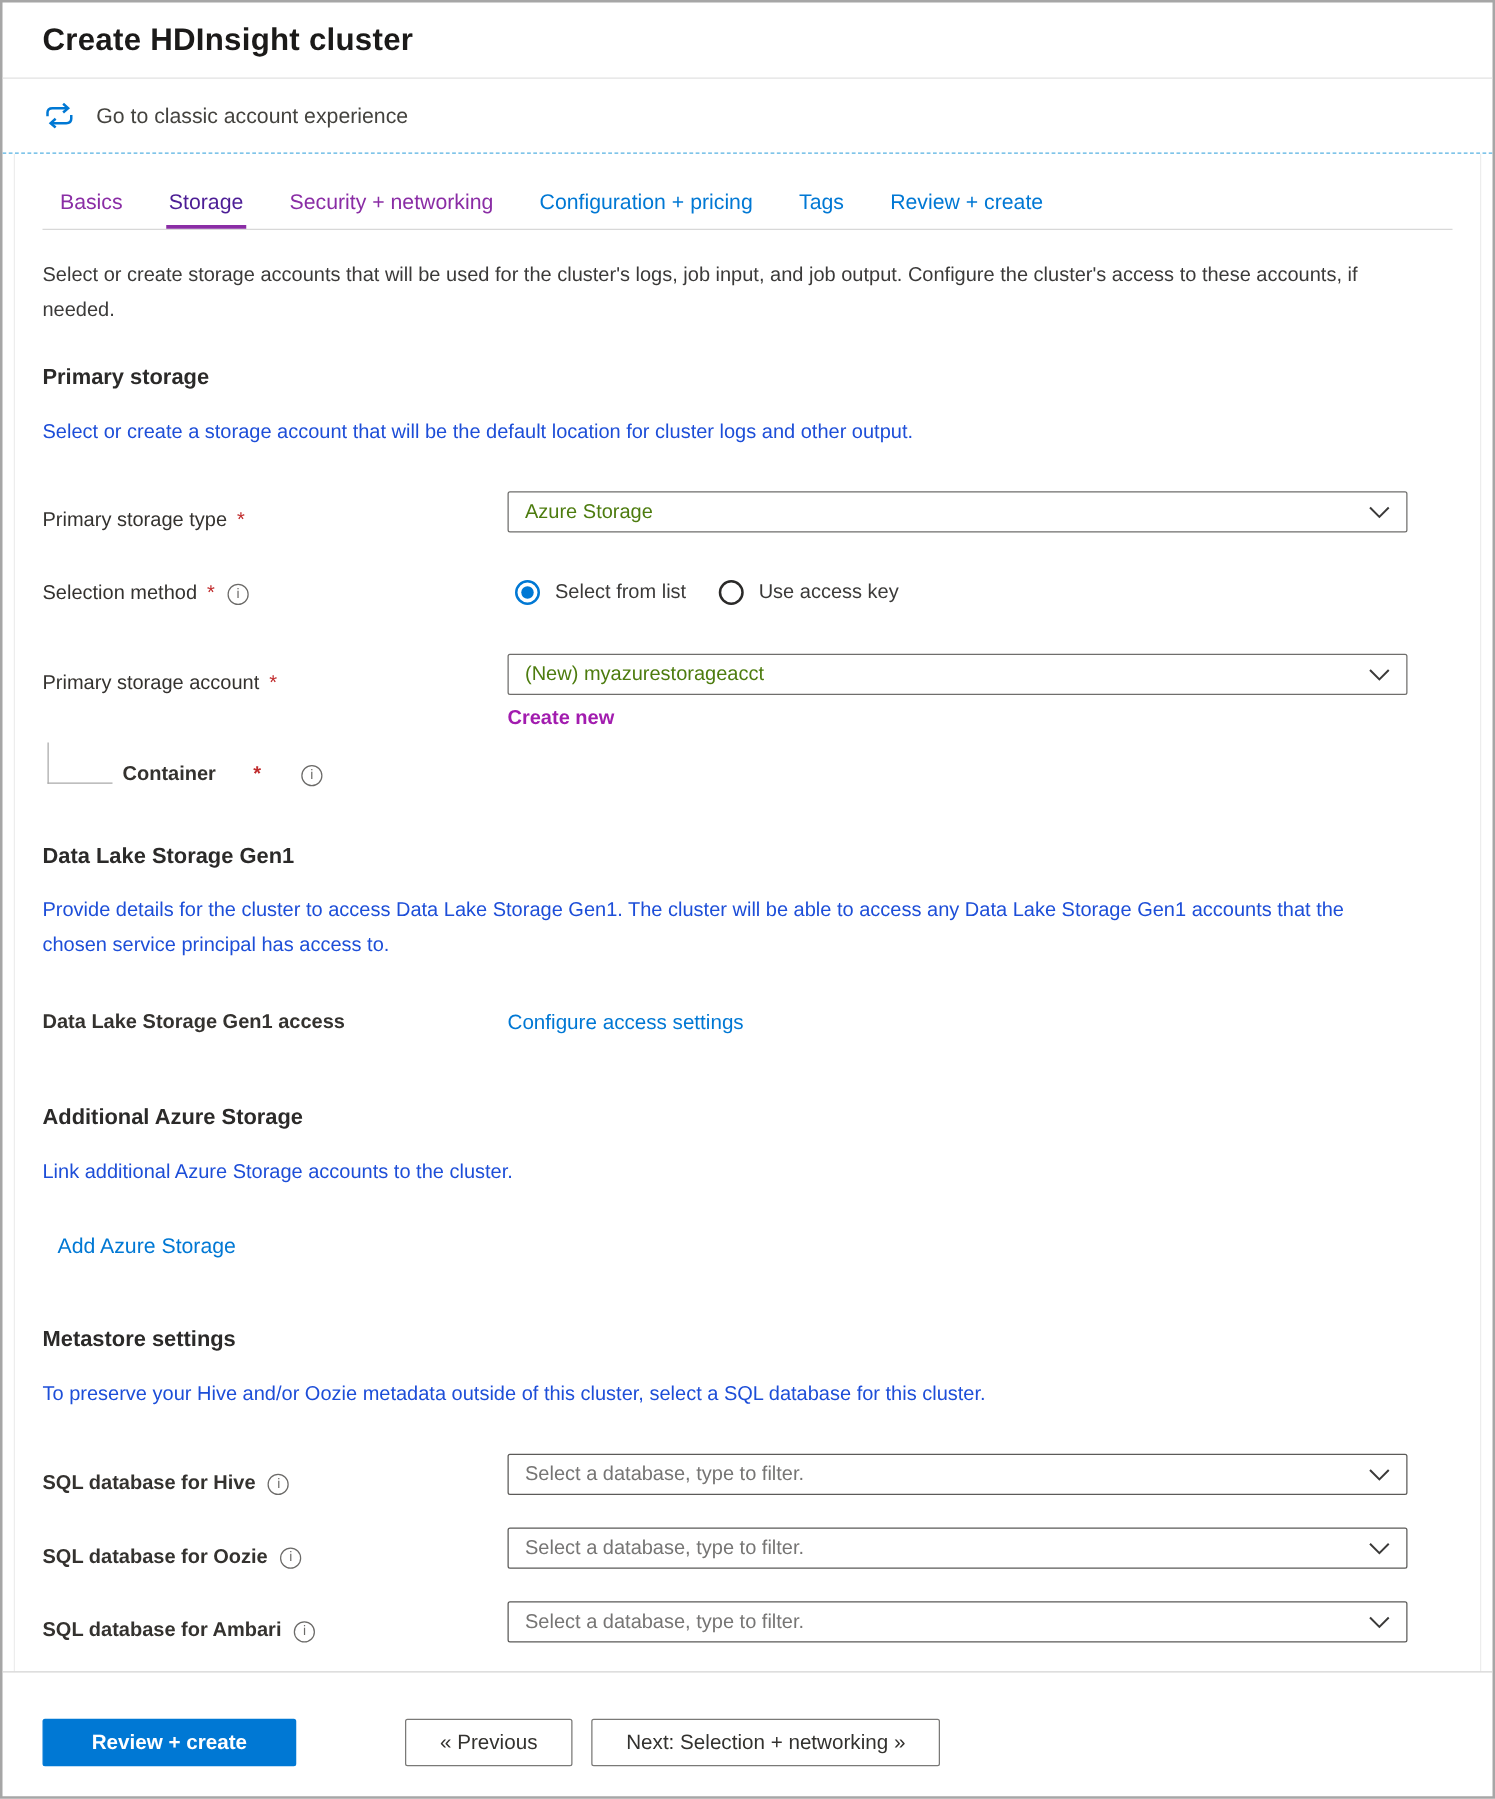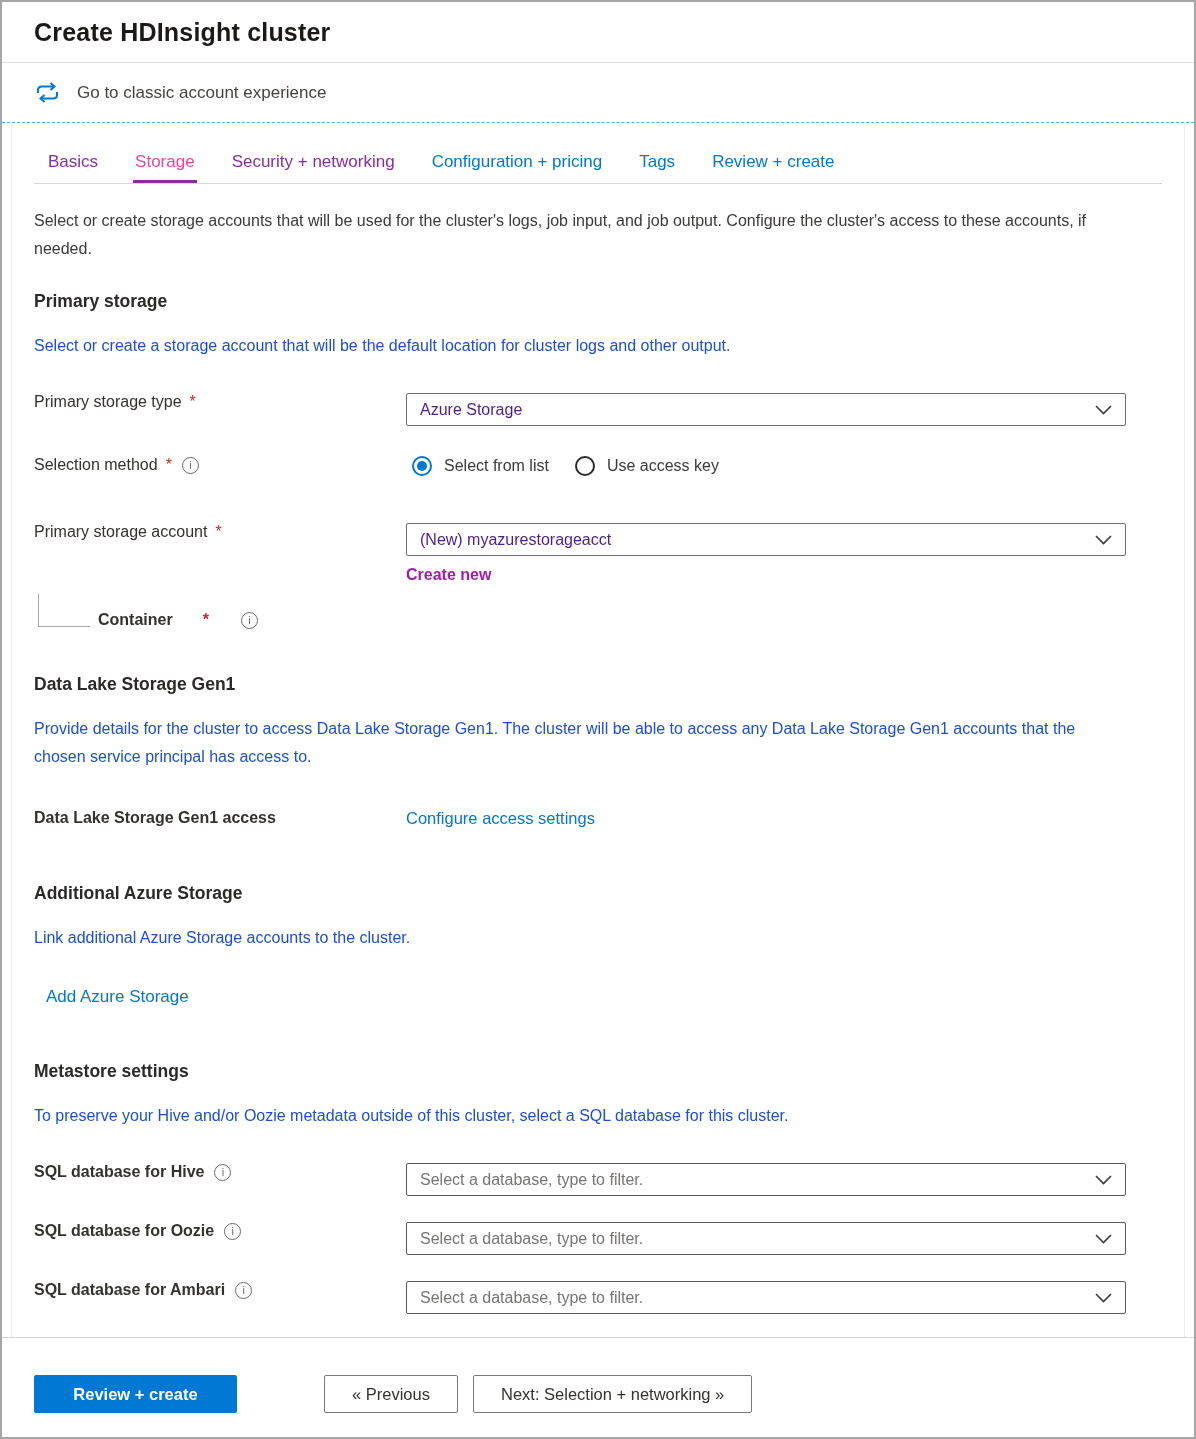--- a/index.html
+++ b/index.html
@@ -15,39 +15,39 @@
   .classic-row .label { color:#44433f; font-size:17px; }
   .swap-icon { display:inline-flex; }
 
   
   .content { margin:0 9px; height:1214px; padding:0 22px; border-left:1px solid #ededed; border-right:1px solid #ededed; }
 
   
   .tabs { display:flex; gap:33px; padding:29px 0 0 12px; border-bottom:1px solid #d8d8d8; }
   .tab { font-size:17px; padding:0 2px 8px; border-bottom:3px solid transparent; cursor:pointer; }
   .tab.visited { color:#8a2da5; }
-  .tab.active { color:#ec4899; border-bottom-color:#8a2da5; }
+  .tab.active { color:#4c1d95; border-bottom-color:#8a2da5; }
   .tab.unvisited { color:#0078d4; }
 
   .intro { margin-top:23px; line-height:28px; max-width:1080px; color:#3b3a39; }
 
   h2 { font-size:17.5px; font-weight:700; color:#2b2a29; }
   .h-primary   { margin-top:28px; }
   .section-desc { margin-top:20px; line-height:28px; max-width:1080px; color:#1d4ed8; }
 
   
-  .form-row { display:flex; align-items:flex-start; margin-left:0; }
+  .form-row { display:flex; align-items:flex-end; margin-left:0; }
   .label-cell { width:372px; flex:none; display:flex; align-items:center; gap:6px; font-size:16px; color:#34322f; }
   .req { color:#c02b2c; margin-left:2px; }
   .info-icon { width:17px; height:17px; border:1px solid #6b6a68; border-radius:50%; color:#6b6a68;
                font-size:11px; display:inline-flex; align-items:center; justify-content:center; margin-left:4px; flex:none; }
   .control { width:720px; position:relative; }
 
   .dropdown { width:720px; height:33px; background:#fff; border:1px solid #6f6e6c; border-radius:2px;
-              display:flex; align-items:center; padding:0 38px 0 13px; font-size:16px; color:#4c1d95; position:relative; cursor:pointer; }
+              display:flex; align-items:center; padding:0 38px 0 13px; font-size:16px; color:#4d7c0f; position:relative; cursor:pointer; }
   .dropdown .chev { position:absolute; right:13px; top:50%; transform:translateY(-50%); display:flex; }
   .dropdown.placeholder-style { color:#767574; border-color:#5b5a58; }
 
   .row-type     { margin-top:33px; }
   .row-method   { margin-top:30px; height:28px; }
   .row-account  { margin-top:39px; }
   .create-new   { display:inline-block; margin:10px 0 0 372px; color:#a21caf; font-weight:700; font-size:16px; cursor:pointer; text-decoration:none; }
   .row-container{ margin-top:27px; position:relative; }
   .connector { position:absolute; left:4px; top:-17px; width:52px; height:33px;
                border-left:1px solid #a9a9a9; border-bottom:1px solid #a9a9a9; }

